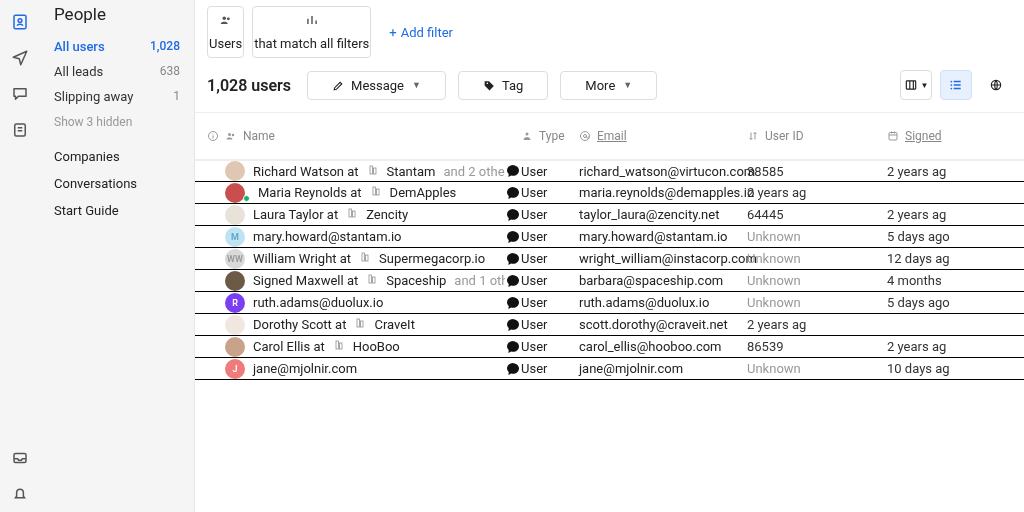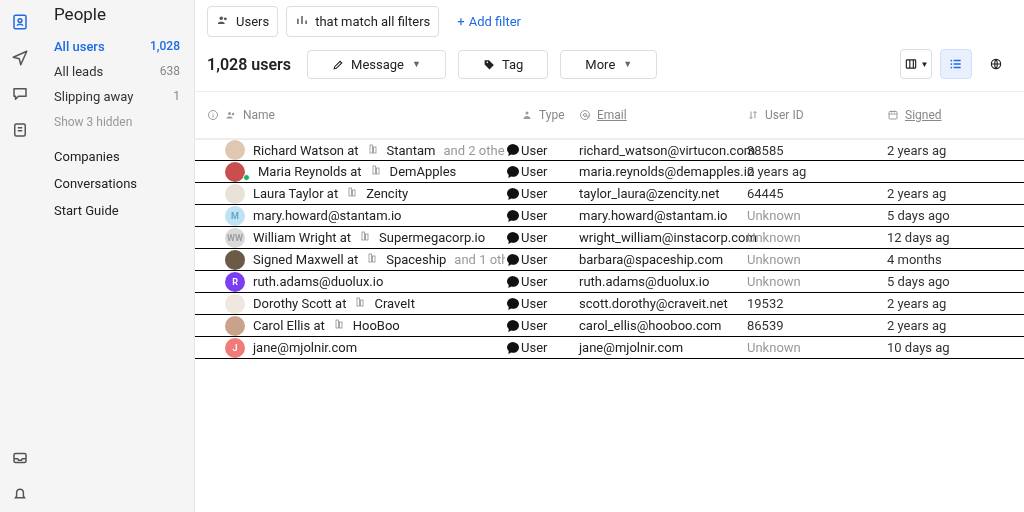--- a/index.html
+++ b/index.html
@@ -13,21 +13,21 @@
   .sidebar { width: 155px; background: #f5f5f5; padding: 4px 14px 0 14px; border-right: 1px solid #e6e6e6; }
   .sidebar h3 { font-size: 17px; font-weight: 400; margin-bottom: 10px; }
   .side-item { display: flex; justify-content: space-between; font-size: 13px; padding: 5px 0; color: #333; cursor: pointer; text-align: right; }
   .side-item.active { color: #1f6ae5; font-weight: 500; }
   .side-item.active .count { color: #1f6ae5; }
   .side-item .count { color: #888; font-size: 12px; }
   .side-hidden { color: #999; font-size: 12px; padding: 6px 0 14px; cursor: pointer; }
   .side-link { font-size: 13px; color: #222; padding: 6px 0; cursor: pointer; }
   .main { flex: 1; display: flex; flex-direction: column; overflow: hidden; }
   .filters { display: flex; gap: 8px; padding: 6px 12px 12px; align-items: center; }
-  .pill { border: 1px solid #ddd; border-radius: 4px; padding: 6px 8px; display: inline-flex; align-items: center; gap: 6px; font-size: 13px; cursor: pointer; background: #fff; }
+  .pill { border: 1px solid #ddd; border-radius: 4px; padding: 6px 1px; display: inline-flex; align-items: center; gap: 6px; font-size: 13px; cursor: pointer; background: #fff; flex-direction: column; }
   .pill .ico { color: #555; }
   .addfilter { color: #1f6ae5; font-size: 13px; display: inline-flex; align-items: center; gap: 4px; padding: 6px 10px; cursor: pointer; }
   .toolbar { display: flex; align-items: center; padding: 0 12px 12px; gap: 12px; }
   .toolbar h2 { font-size: 16px; font-weight: 600; margin-right: 4px; }
   .btn { border: 1px solid #ddd; border-radius: 4px; padding: 6px 24px; display: inline-flex; align-items: center; gap: 6px; font-size: 13px; cursor: pointer; background: #fff; }
   .btn .caret { font-size: 9px; color: #666; margin-left: 2px; }
   .toolbar-right { margin-left: auto; display: flex; gap: 8px; }
   .iconbtn { border: 1px solid #ddd; border-radius: 4px; width: 32px; height: 30px; display: inline-flex; align-items: center; justify-content: center; cursor: pointer; background: #fff; }
   .iconbtn.active { background: #e8f0fe; border-color: #cfe0fb; color: #1f6ae5; }
   .iconbtn.noborder { border-color: transparent; }
@@ -441,21 +441,20 @@
                 </svg></span>
               <span>CraveIt</span>
             </div>
     <div class="cell-chat">
               <svg class="chatico">
                 <use href="#i-bubble"></use>
               </svg>
             </div>
     <div>User</div>
     <div>scott.dorothy@craveit.net</div>
-    <div class="uid">19532</div>
     <div class="signed">2 years ag</div>
   </div>
           <div class="trow">
     <div class="cell-info"></div>
     <div class="namecell">
               <span class="avatar" style="background:#c8a28a;color:#fff"></span>
               <span class="name-at">Carol Ellis at</span>
               <span class="company-ico"><svg width="12" height="12">
                   <use href="#i-building"></use>
                 </svg></span>

